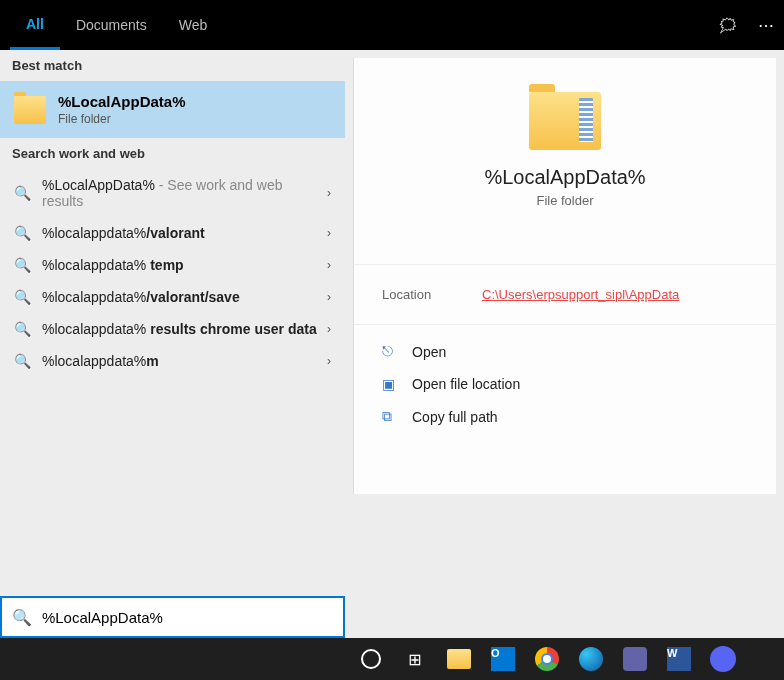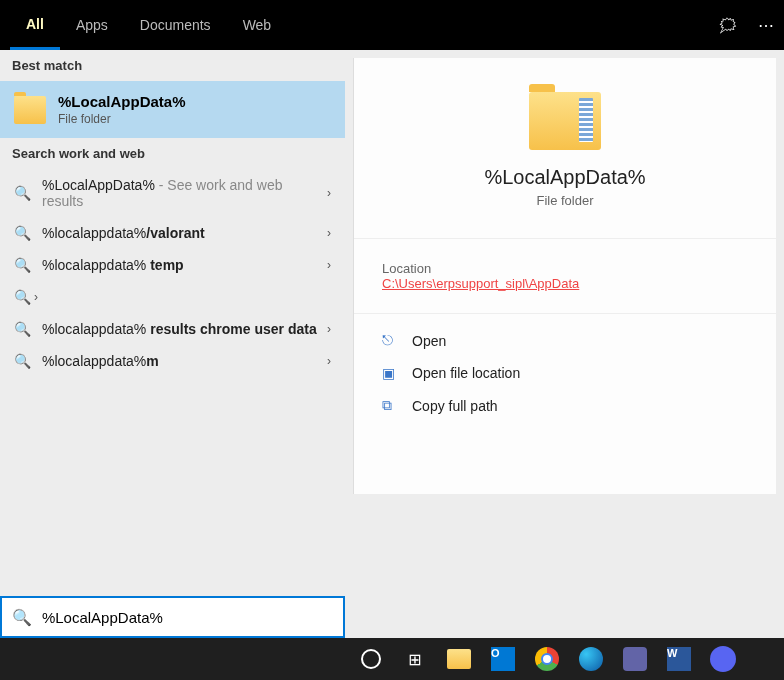--- a/index.html
+++ b/index.html
@@ -1,20 +1,20 @@
 <!DOCTYPE html>
 <html><head>
 <meta charset="utf-8">
 <style>
 * { margin: 0; padding: 0; box-sizing: border-box; font-family: 'Segoe UI', sans-serif; }
 body { width: 784px; height: 680px; background: #ededed; overflow: hidden; position: relative; }
 
 .tabbar { background: #000; height: 50px; display: flex; align-items: center; padding: 0 10px; position: relative; }
 .tab { color: #bbb; padding: 0 16px; height: 50px; display: flex; align-items: center; font-size: 14px; cursor: pointer; }
-.tab.active { color: #fef9c3; border-bottom: 3px solid #0078d7; font-weight: 600; }
+.tab.active { color: #0ea5e9; border-bottom: 3px solid #0078d7; font-weight: 600; }
 .tab .chev { margin-left: 4px; font-size: 10px; }
 .tabbar .right { position: absolute; right: 10px; display: flex; gap: 20px; color: #fff; }
 .tabbar .right span { font-size: 16px; cursor: pointer; }
 
 .main { display: flex; height: 444px; }
 .left { width: 345px; background: #ededed; }
 .right-pane { flex: 1; background: #fdfdfd; border-left: 1px solid #ddd; margin: 8px 8px 0 8px; }
 
 .section-header { font-weight: 600; font-size: 13px; padding: 8px 12px; color: #333; }
 
@@ -31,21 +31,21 @@
 .muted { color: #888; }
 .bold { font-weight: 600; }
 
 .preview { text-align: center; padding: 24px 20px; }
 .folder-icon-lg { width: 72px; height: 58px; background: linear-gradient(#fde18a,#f7c14a); border-radius: 3px; margin: 10px auto 16px; position: relative; }
 .folder-icon-lg::before { content: ''; position: absolute; top: -8px; left: 0; width: 26px; height: 8px; background: #f7c14a; border-radius: 3px 3px 0 0; }
 .folder-icon-lg::after { content: ''; position: absolute; right: 8px; top: 6px; width: 14px; height: 44px; background: repeating-linear-gradient(#7aa7d8 0 3px,#fff 3px 5px); border-radius: 1px; }
 .pv-title { font-size: 20px; color: #222; margin-top: 4px; }
 .pv-sub { font-size: 13px; color: #666; margin-top: 4px; }
 
-.meta { display: flex; padding: 22px 28px; font-size: 13px; border-top: 1px solid #eee; margin-top: 6px; flex-direction: column; }
+.meta { display: flex; padding: 22px 28px; font-size: 13px; border-top: 1px solid #eee; margin-top: 32px; }
 .meta .lbl { color: #666; width: 100px; }
 .meta .val { color: #ef4444; text-decoration: underline; cursor: pointer; }
 
 .actions { padding: 10px 22px; border-top: 1px solid #eee; }
 .action { display: flex; align-items: center; gap: 14px; padding: 8px 6px; font-size: 14px; color: #222; cursor: pointer; }
 .action .ai { width: 16px; color: #3a76c8; }
 
 .searchbox { position: absolute; left: 0; bottom: 42px; width: 345px; height: 42px; background: #fff; border: 2px solid #0078d7; display: flex; align-items: center; padding: 0 10px; }
 .searchbox .si { color: #333; margin-right: 10px; }
 .searchbox input { border: none; outline: none; flex: 1; font-size: 15px; }
@@ -60,21 +60,20 @@
 .edge { background: radial-gradient(circle at 30% 30%, #37c6f4, #0c59a4); width: 24px; height: 24px; border-radius: 50%; }
 .teams { background: #6264a7; width: 24px; height: 24px; border-radius: 4px; }
 .word { background: #2b579a; width: 24px; height: 24px; color:#fff; font-size:11px; font-weight:bold; }
 .discord { background: #5865f2; width: 26px; height: 26px; border-radius: 50%; }
 </style>
 </head>
 <body>
 
 <div class="tabbar">
   <div class="tab active">All</div>
-  <div class="tab">Apps</div>
   <div class="tab">Documents</div>
   <div class="tab">Web</div>
   <div class="right">
     <span>🗯</span>
     <span>⋯</span>
   </div>
 </div>
 
 <div class="main">
   <div class="left">
@@ -98,20 +97,21 @@
     <span class="txt"><span>%localappdata%</span><span class="bold">/valorant</span></span>
     <span class="chev">›</span>
         </div>
         <div class="list-item">
           <span class="si">🔍</span>
     <span class="txt"><span>%localappdata% </span><span class="bold">temp</span></span>
     <span class="chev">›</span>
         </div>
         <div class="list-item">
           <span class="si">🔍</span>
+    <span class="txt"><span>%localappdata%</span><span class="bold">/valorant/save</span></span>
     <span class="chev">›</span>
         </div>
         <div class="list-item">
           <span class="si">🔍</span>
     <span class="txt"><span>%localappdata% </span><span class="bold">results chrome user data</span></span>
     <span class="chev">›</span>
         </div>
         <div class="list-item">
           <span class="si">🔍</span>
     <span class="txt"><span>%localappdata%</span><span class="bold">m</span></span>

